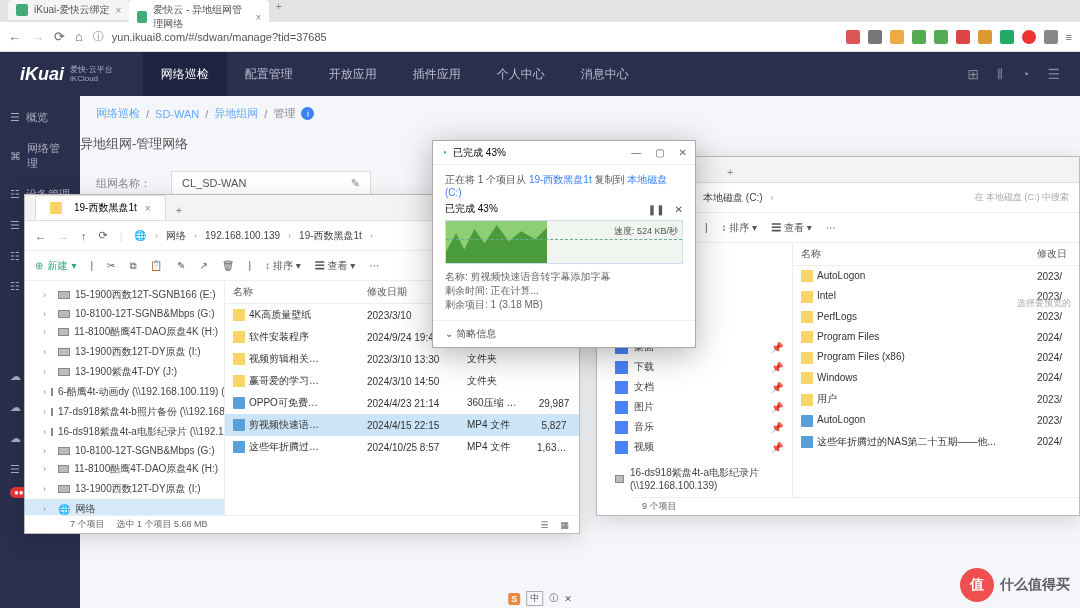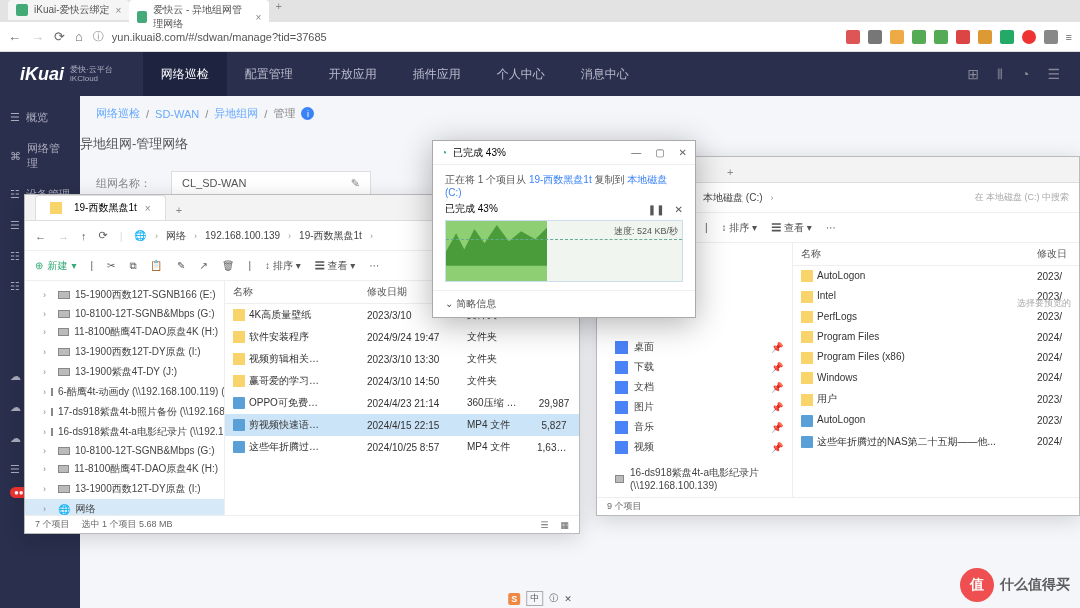--- a/index.html
+++ b/index.html
@@ -63,33 +63,33 @@
 .col-name { flex: 1; }
 .col-date { width: 100px; margin-left: 32px; }
 .col-type { width: 70px; }
 .col-size { width: 50px; text-align: center; }
 .list-row { display: flex; padding: 2px 0; font-size: 10px; color: #333; align-items: center; }
 .list-row.selected { background: #cce4f7; }
 .list-row div { padding: 2px 8px; white-space: nowrap; overflow: hidden; text-overflow: ellipsis; }
 .file-icon { width: 12px; height: 12px; display: inline-block; margin-right: 4px; vertical-align: middle; }
 .folder-icon { background: #f9d46b; }
 .doc-icon { background: #5aa0d8; border-radius: 1px; }
-.exp-status { height: 18px; border-top: 1px solid #eee; padding: 2px 10px; font-size: 9px; color: #666; display: flex; gap: 12px; align-items: center; }
+.exp-status { height: 18px; border-top: 1px solid #eee; padding: 2px 10px; font-size: 9px; color: #666; display: flex; gap: 12px; align-items: center; margin-left: 35px; }
 
 
 .copy-dialog { position: absolute; left: 432px; top: 140px; width: 264px; background: #fff; border: 1px solid #aaa; box-shadow: 0 6px 30px rgba(0,0,0,.3); z-index: 100; font-size: 10px; }
 .copy-title { height: 24px; display: flex; align-items: center; padding: 0 8px; gap: 6px; border-bottom: 1px solid #eee; }
 .copy-title .icon { color: #3a7; }
 .copy-title .wbtns { margin-left: auto; display: flex; gap: 14px; color: #666; cursor: pointer; }
 .copy-body { padding: 8px 12px; }
 .copy-body .from { color: #555; margin-bottom: 4px; }
 .copy-body .from a { color: #3a82f7; text-decoration: none; }
 .copy-progress { display: flex; justify-content: space-between; align-items: center; margin-bottom: 4px; }
 .copy-progress .ctrl { display: flex; gap: 10px; color: #555; cursor: pointer; }
-.graph { position: relative; height: 62px; border: 1px solid #cde; background: linear-gradient(to right, #f0f5f0 0%, #f0f5f0 100%); overflow: hidden; }
+.graph { position: relative; height: 44px; border: 1px solid #cde; background: linear-gradient(to right, #f0f5f0 0%, #f0f5f0 100%); overflow: hidden; }
 .graph-fill { position: absolute; left: 0; top: 0; bottom: 0; width: 43%; background: #8fcf73; }
 .graph-fill svg { position: absolute; inset: 0; }
 .graph .dash { position: absolute; left:0; right:0; top: 18px; border-top: 1px dashed #6a9; }
 .speed { position: absolute; right: 4px; top: 4px; font-size: 9px; color: #555; }
 .copy-meta { margin-top: 6px; color: #666; line-height: 14px; }
 .copy-footer { padding: 6px 12px; border-top: 1px solid #eee; color: #555; cursor: pointer; }
 
 
 .quick-item { padding: 3px 8px 3px 18px; display: flex; align-items: center; gap: 6px; color: #444; font-size: 10px; }
 .quick-item .qicon { width: 13px; height: 13px; display: inline-block; }
@@ -542,20 +542,25 @@
     </div>
     <div class="graph">
       <div class="graph-fill">
         <svg viewBox="0 0 100 44" preserveAspectRatio="none">
             <path d="M0,30 L10,12 L18,28 L28,8 L38,22 L50,4 L62,20 L74,10 L88,18 L100,6 L100,44 L0,44 Z" fill="#4a9c3a"></path>
           </svg>
       </div>
       <div class="dash"></div>
       <div class="speed">速度: 524 KB/秒</div>
     </div>
+    <div class="copy-meta">
+      <div>名称: 剪视频快速语音转字幕添加字幕</div>
+      <div>剩余时间: 正在计算...</div>
+      <div>剩余项目: 1 (3.18 MB)</div>
+    </div>
   </div>
   <div class="copy-footer">
     <span>⌄</span>
     <span>简略信息</span>
   </div>
 </div>
 
 <div class="ai-badge">AI</div>
 <div class="cpu-ring">
   <div class="inner">

